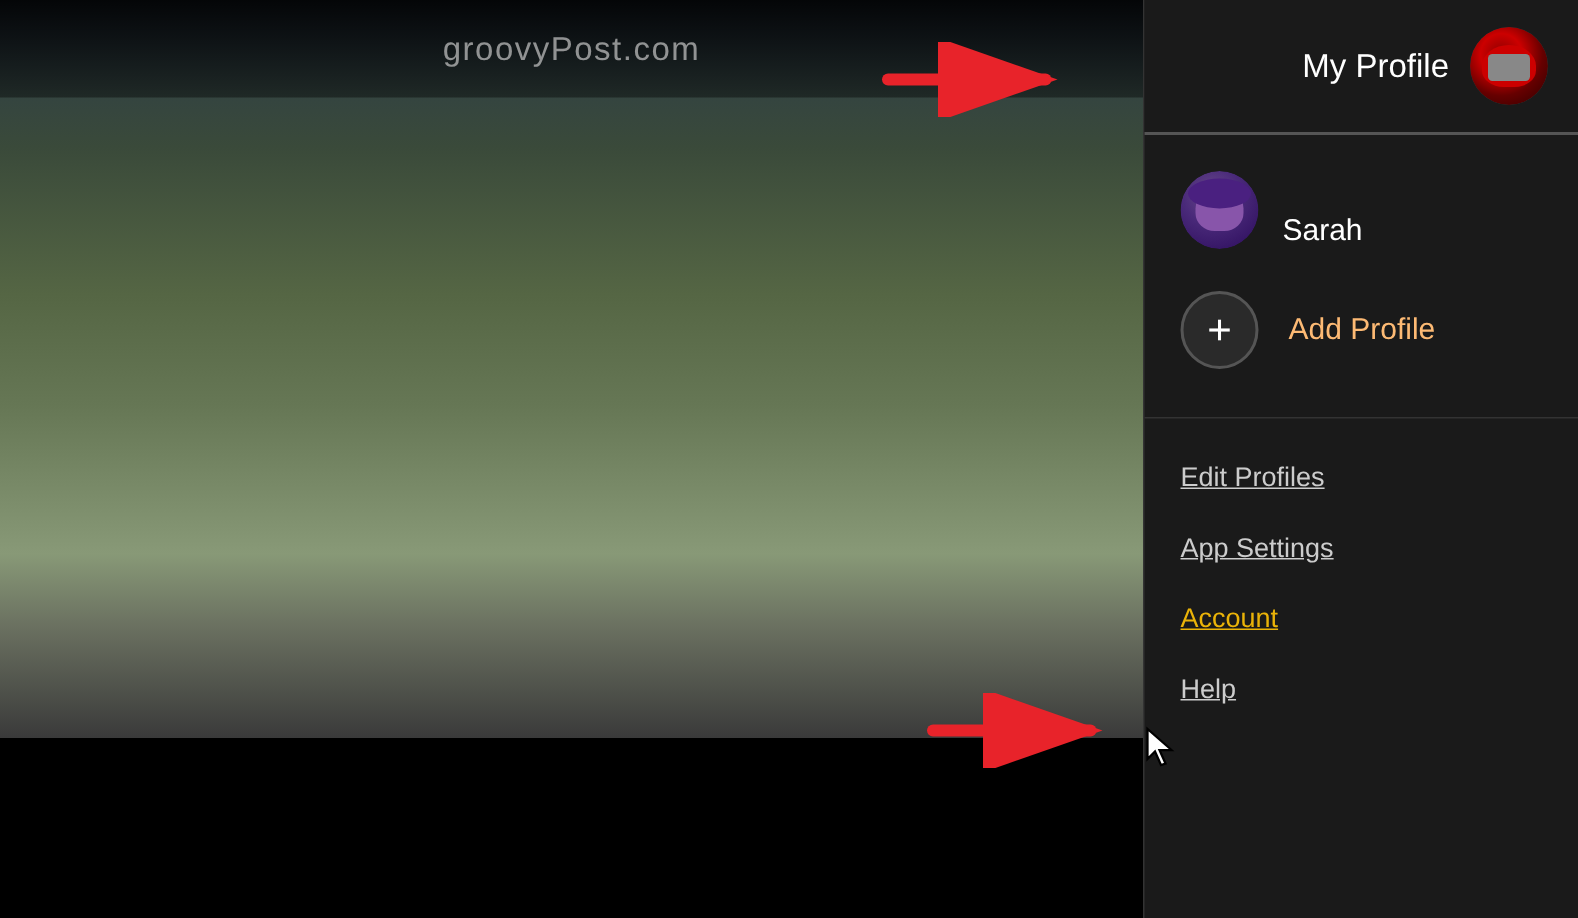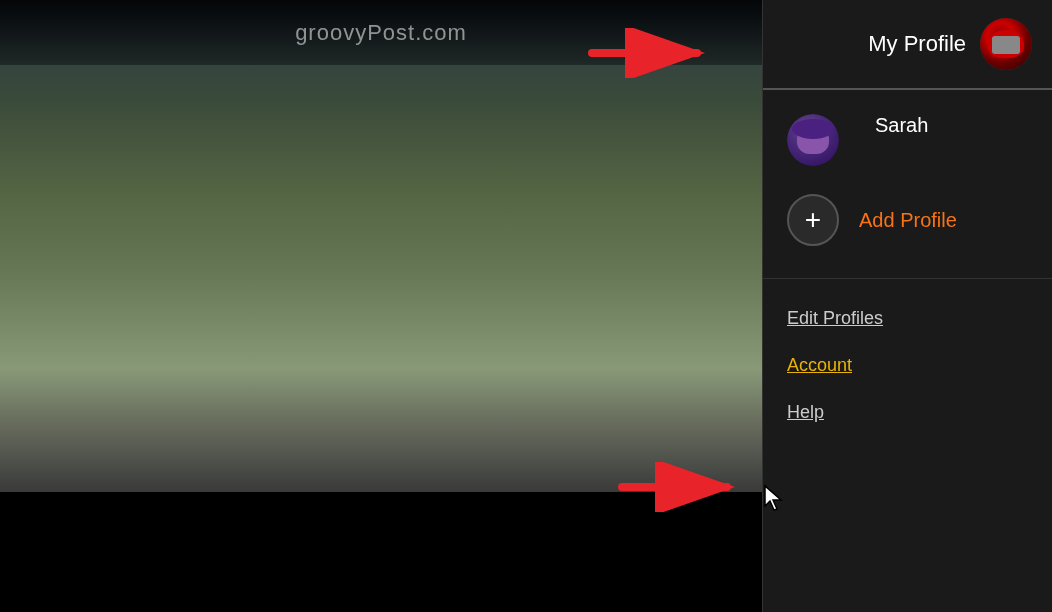--- a/index.html
+++ b/index.html
@@ -137,23 +137,23 @@
       border-radius: 3px;
     }
 
     
     .profile-list {
       padding: 10px 0;
     }
 
     .profile-item {
       display: flex;
-      align-items: flex-start;
+      align-items: flex-end;
       padding: 14px 24px;
-      gap: 36px;
+      gap: 16px;
       cursor: pointer;
     }
 
     .profile-avatar-small {
       width: 52px;
       height: 52px;
       border-radius: 50%;
       overflow: hidden;
       flex-shrink: 0;
     }
@@ -246,21 +246,21 @@
     }
 
     .plus-icon {
       color: #fff;
       font-size: 28px;
       line-height: 1;
       font-weight: 300;
     }
 
     .add-profile-label {
-      color: #f97316;
+      color: #fdba74;
       font-size: 20px;
     }
 
     
     .menu-divider {
       height: 1px;
       background: #333;
       margin: 8px 0;
     }
 
@@ -362,20 +362,23 @@
       <span class="add-profile-label">Add Profile</span>
     </div>
   </div>
 
   <div class="menu-divider"></div>
 
   <div class="menu-items">
     <div class="menu-item">
       <span>Edit Profiles</span>
     </div>
+    <div class="menu-item">
+      <span>App Settings</span>
+    </div>
     <div class="menu-item active">
       <span>Account</span>
     </div>
     <div class="menu-item">
       <span>Help</span>
     </div>
   </div>
 </div>
 
 <div class="arrow-container arrow-bottom">

